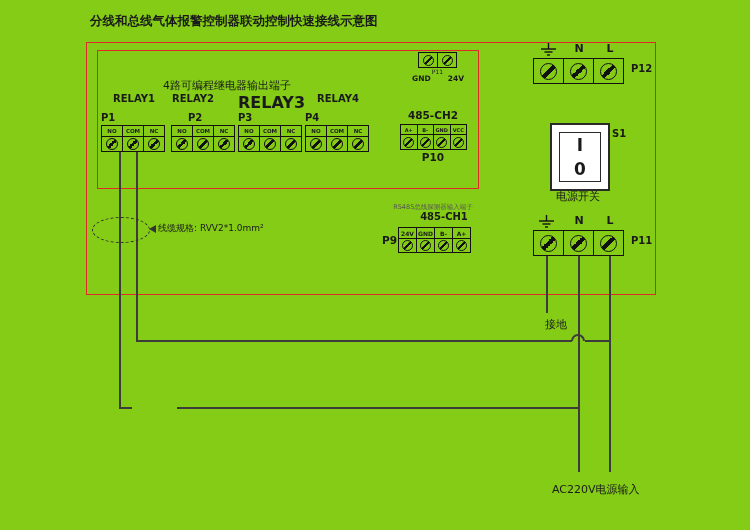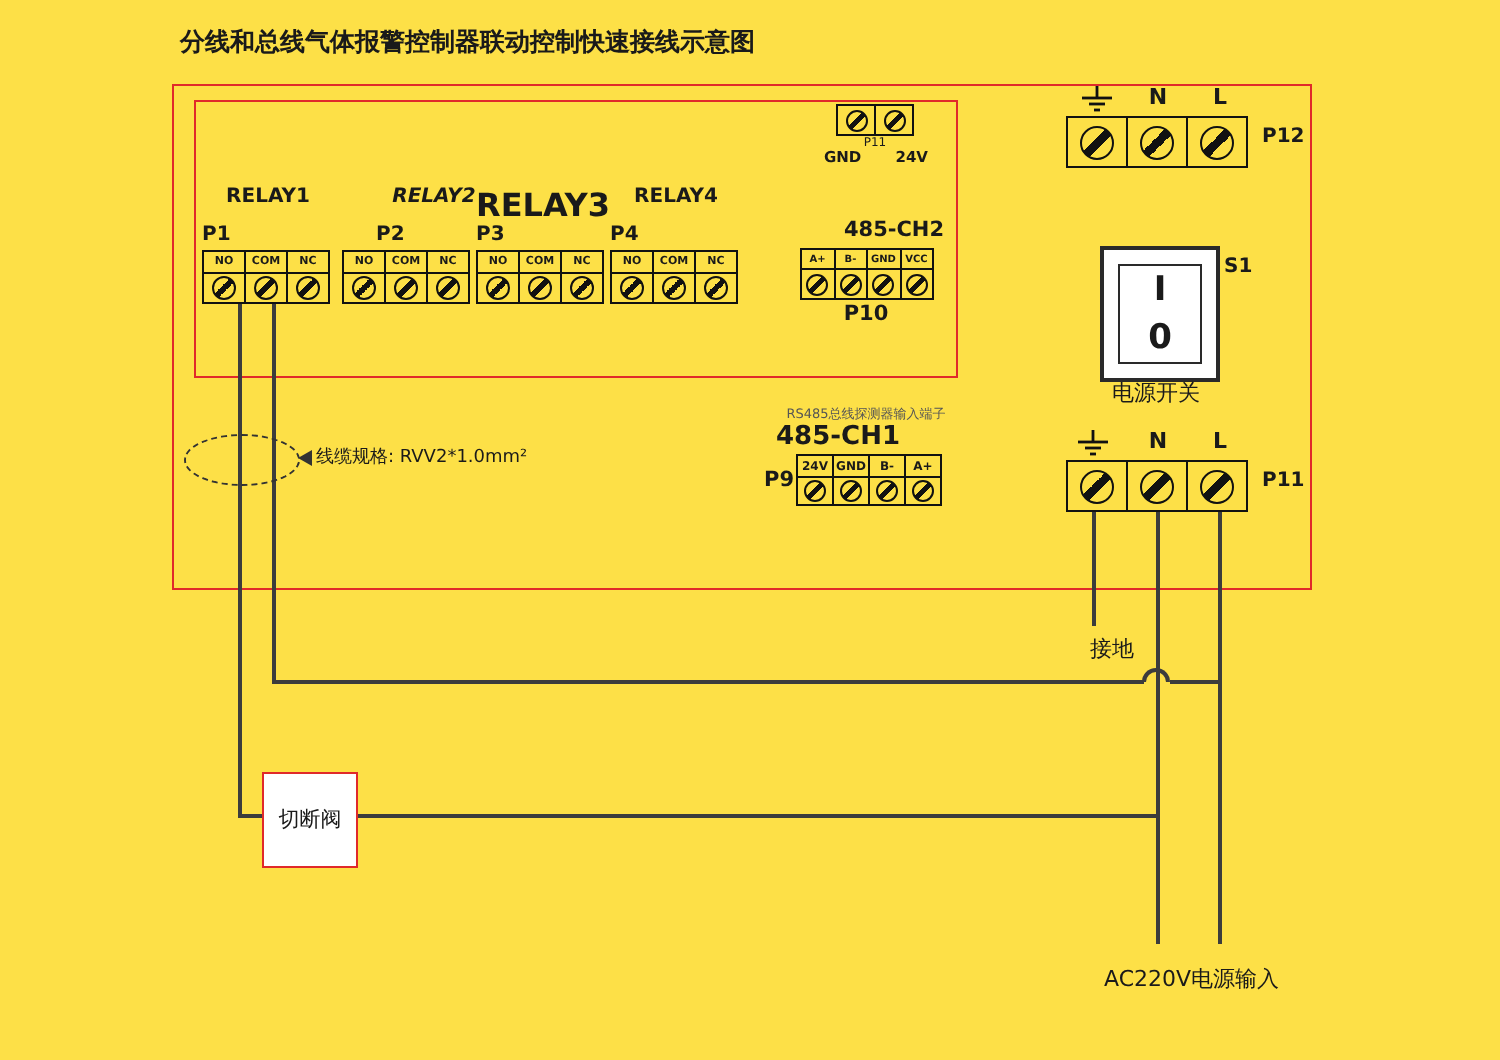--- a/index.html
+++ b/index.html
@@ -1,16 +1,16 @@
 <!DOCTYPE html>
 <html><head>
 <meta charset="utf-8">
 <style>
   html,body{margin:0;padding:0;background:#fff;}
-  #canvas{position:relative;width:750px;height:530px;background:#fde047;overflow:hidden;
+  #canvas{position:relative;width:750px;height:530px;background:#84cc16;overflow:hidden;
           font-family:"DejaVu Sans","Liberation Sans",sans-serif;color:#1a1a1a;}
   .abs{position:absolute;}
   .ctr{text-align:center;}
   .bold{font-weight:bold;}
 
   
   .redbox{position:absolute;border:1.5px solid #e02a2a;background:transparent;}
 
   
   .wire-v{position:absolute;width:2px;background:#3c3c3c;}
@@ -63,23 +63,24 @@
 <body>
 
 <div id="canvas">
 
   <div class="abs bold" style="left:90px;top:13px;font-size:12.5px;">分线和总线气体报警控制器联动控制快速接线示意图</div>
 
   <div class="redbox" style="left:86px;top:42px;width:568px;height:251px;"></div>
 
   <div class="redbox" style="left:97px;top:50px;width:380px;height:137px;"></div>
 
+  <div class="abs ctr" style="left:127px;top:78px;width:200px;font-size:11px;">4路可编程继电器输出端子</div>
 
   <div class="abs ctr bold" style="left:101px;top:93px;width:66px;font-size:10px;">RELAY1</div>
-  <div class="abs ctr bold" style="left:184px;top:93px;width:66px;font-size:10px;font-style:italic;">RELAY2</div>
+  <div class="abs ctr bold" style="left:160px;top:93px;width:66px;font-size:10px;">RELAY2</div>
   <div class="abs ctr bold" style="left:238px;top:93px;width:66px;font-size:16px;">RELAY3</div>
   <div class="abs ctr bold" style="left:305px;top:93px;width:66px;font-size:10px;">RELAY4</div>
 
   <div class="abs bold" style="left:101px;top:112px;font-size:10px;">P1</div>
   <div class="abs bold" style="left:188px;top:112px;font-size:10px;">P2</div>
   <div class="abs bold" style="left:238px;top:112px;font-size:10px;">P3</div>
   <div class="abs bold" style="left:305px;top:112px;font-size:10px;">P4</div>
 
   <div class="tblock" style="left:101px;top:125px;">
     <div class="tcell relay-cell">
@@ -169,21 +170,21 @@
     <div class="tcell" style="width:20px;height:16px;box-sizing:border-box;flex-direction:row;align-items:center;justify-content:center;">
         <span class="screw s11"></span>
       </div>
   </div>
   <div class="abs ctr" style="left:418px;top:68px;width:39px;font-size:6px;">P11</div>
   <div class="abs" style="left:412px;top:74px;width:52px;display:flex;justify-content:space-between;font-size:7.5px;font-weight:bold;">
     <span>GND</span>
     <span>24V</span>
   </div>
 
-  <div class="abs ctr bold" style="left:400px;top:109px;width:66px;font-size:10.5px;margin-left:14px;">485-CH2</div>
+  <div class="abs ctr bold" style="left:400px;top:109px;width:66px;font-size:10.5px;">485-CH2</div>
   <div class="tblock c16" style="left:400px;top:124px;">
     <div class="tcell">
         <div class="tlabel">A+</div>
         <div class="tscrew">
           <span class="screw s11"></span>
         </div>
       </div>
     <div class="tcell">
         <div class="tlabel">B-</div>
         <div class="tscrew">
@@ -199,21 +200,21 @@
     <div class="tcell">
         <div class="tlabel">VCC</div>
         <div class="tscrew">
           <span class="screw s11"></span>
         </div>
       </div>
   </div>
   <div class="abs ctr bold" style="left:400px;top:151px;width:66px;font-size:10.5px;">P10</div>
 
   <div class="abs ctr" style="left:381px;top:203px;width:104px;font-size:6.5px;color:#555;">RS485总线探测器输入端子</div>
-  <div class="abs ctr bold" style="left:371px;top:211px;width:96px;font-size:13px;">485-CH1</div>
+  <div class="abs ctr bold" style="left:396px;top:211px;width:96px;font-size:10px;">485-CH1</div>
   <div class="abs bold" style="left:382px;top:234px;font-size:10.5px;">P9</div>
   <div class="tblock c18" style="left:398px;top:227px;">
     <div class="tcell">
         <div class="tlabel">24V</div>
         <div class="tscrew">
           <span class="screw s11"></span>
         </div>
       </div>
     <div class="tcell">
         <div class="tlabel">GND</div>
@@ -298,20 +299,17 @@
   <div class="wire-h" style="left:585px;top:340px;width:26px;"></div>
   <div class="wire-h" style="left:177px;top:407px;width:403px;"></div>
   <div class="wire-v" style="left:546px;top:256px;height:57px;"></div>
   <div class="wire-v" style="left:578px;top:256px;height:216px;"></div>
   <div class="wire-v" style="left:609px;top:256px;height:216px;"></div>
 
   <div class="ellipse" style="left:92px;top:217px;width:56px;height:24px;"></div>
   <div class="arrow-left" style="left:149px;top:225px;"></div>
   <div class="abs" style="left:158px;top:222px;font-size:9px;">线缆规格: RVV2*1.0mm²</div>
 
-  <div class="valvebox" style="left:131px;top:386px;width:46px;height:46px;">
-    <span>切断阀</span>
-  </div>
 
   <div class="abs" style="left:545px;top:317px;font-size:11px;">接地</div>
   <div class="abs" style="left:552px;top:482px;font-size:11px;">AC220V电源输入</div>
 
 </div>
 
 </body></html>

